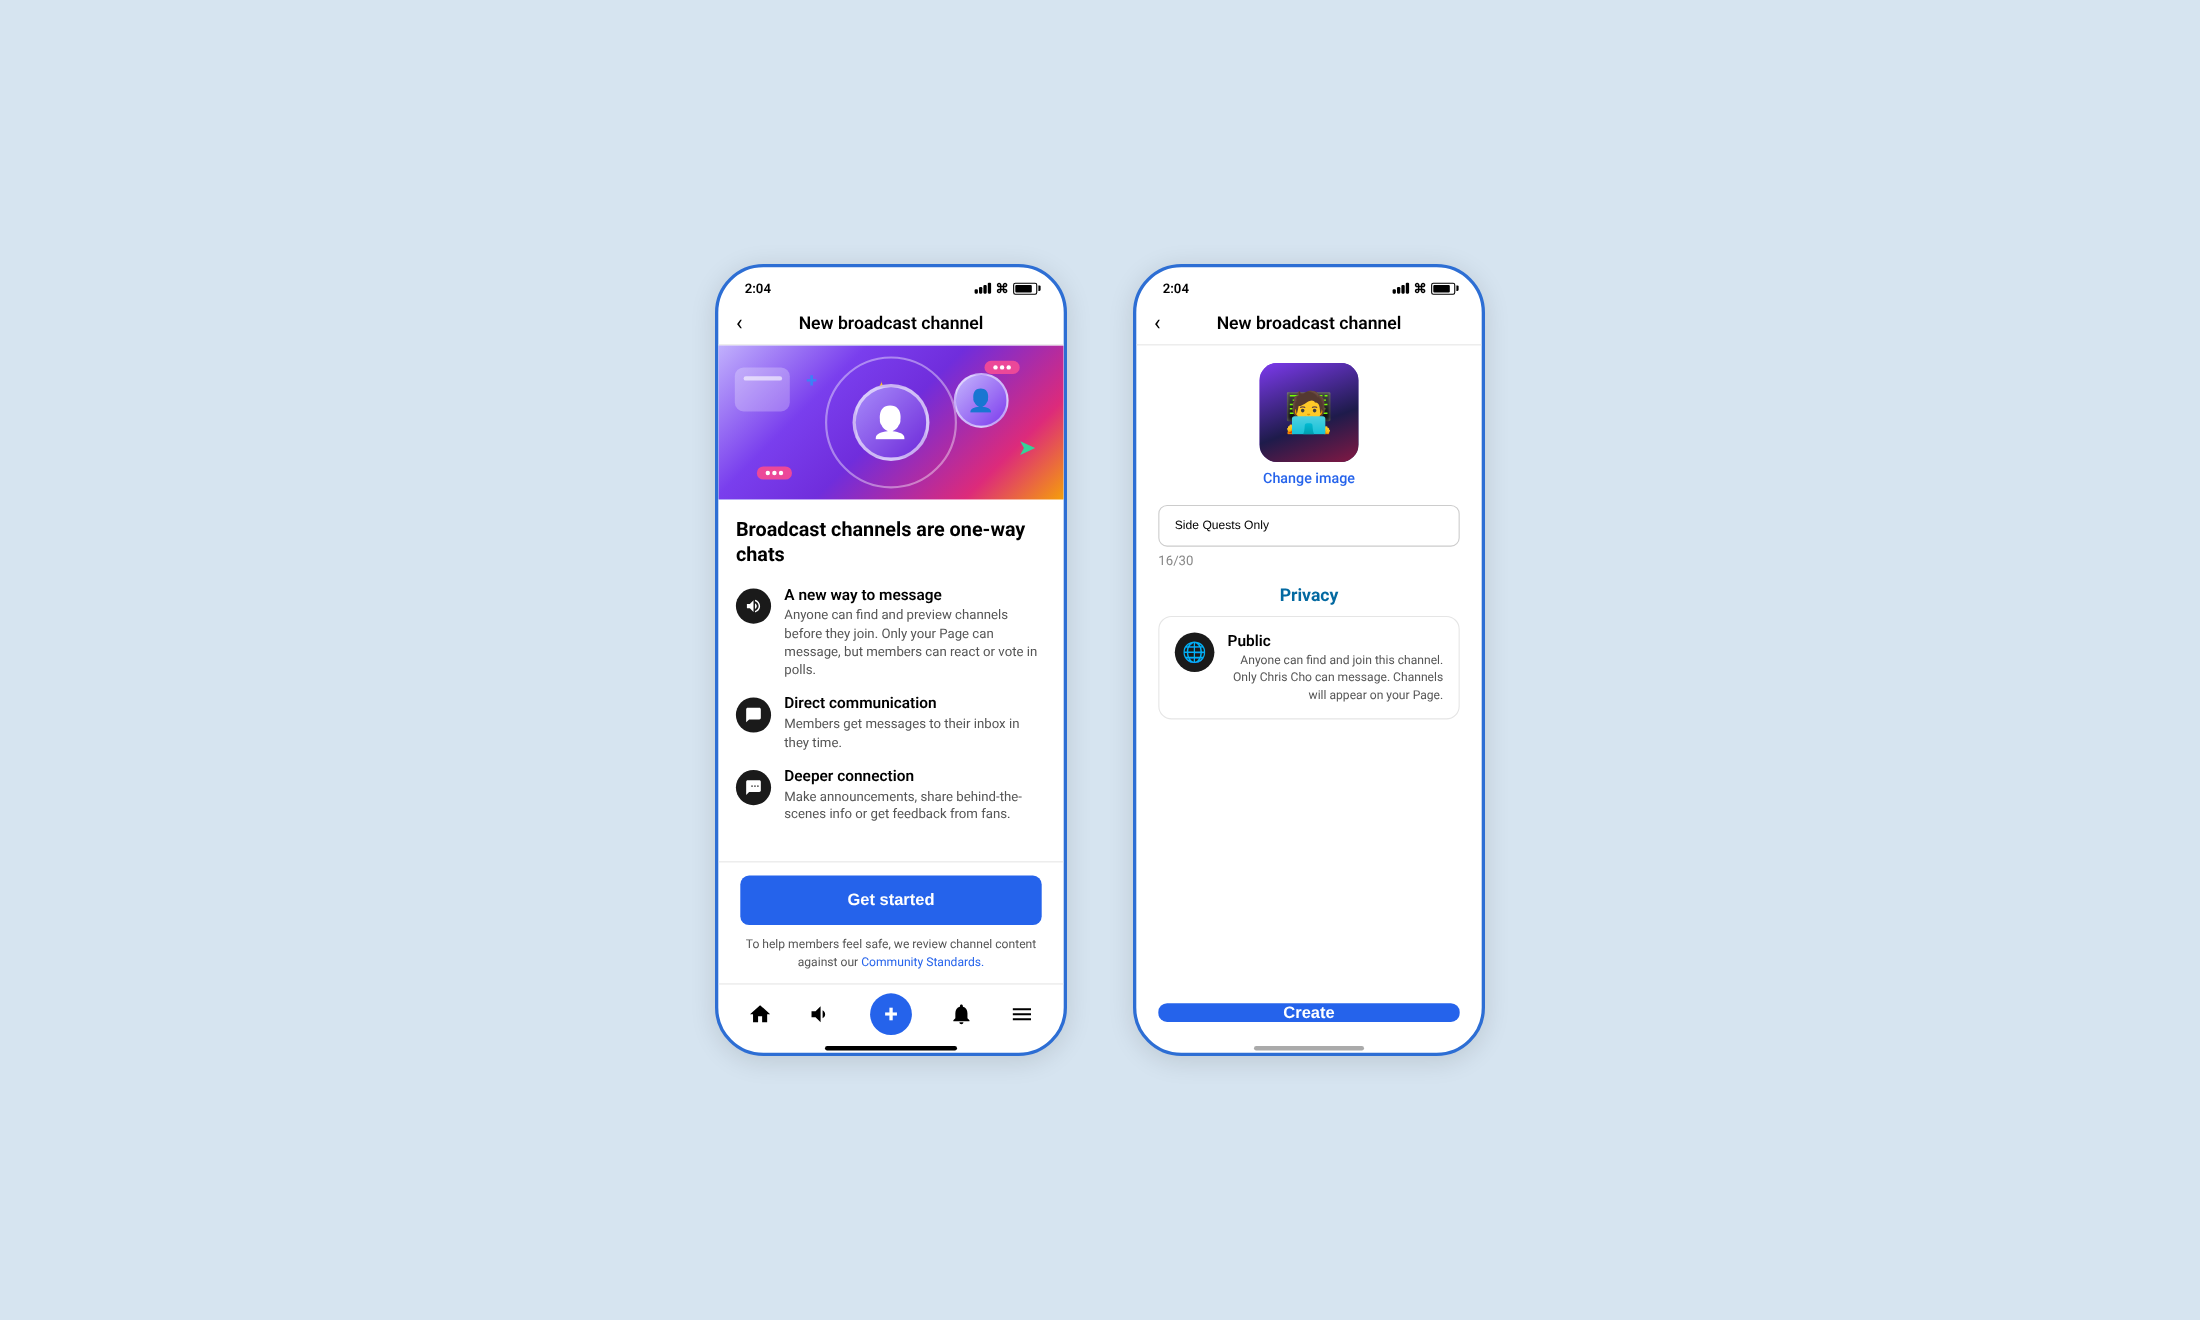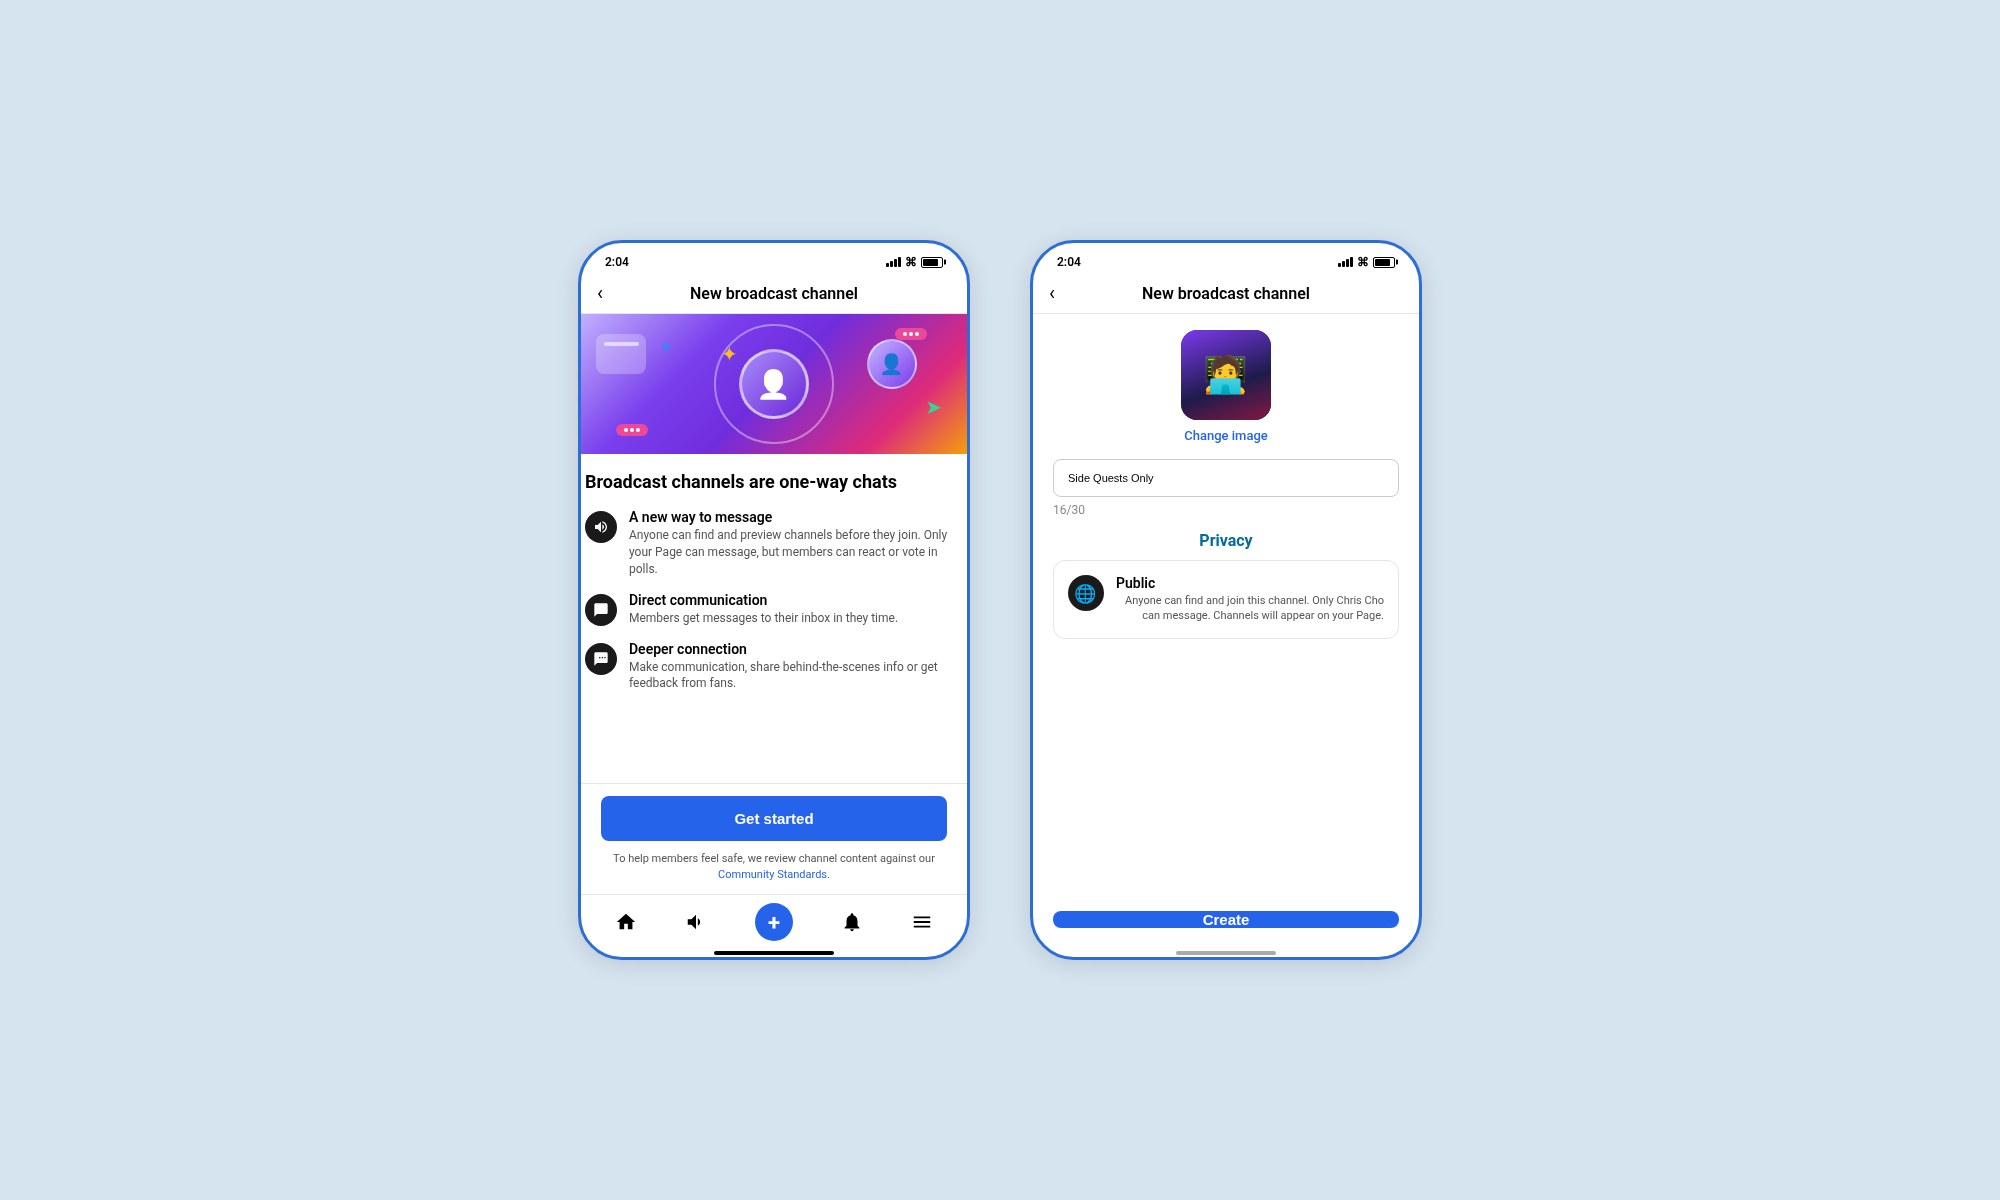--- a/index.html
+++ b/index.html
@@ -11,21 +11,21 @@
       width: 2000px;
       height: 1200px;
       font-family: -apple-system, BlinkMacSystemFont, 'Segoe UI', Roboto, sans-serif;
     }
     .phones-container {
       display: flex;
       gap: 60px;
       align-items: center;
     }
     .phone {
-      width: 392px;
+      width: 320px;
       height: 720px;
       background: #ffffff;
       border-radius: 44px;
       border: 3px solid #2d6ed4;
       overflow: hidden;
       position: relative;
       display: flex;
       flex-direction: column;
       box-shadow: 0 4px 24px rgba(0,0,0,0.12);
     }
@@ -211,21 +211,21 @@
       content: '';
       display: block;
       width: 70%;
       height: 4px;
       background: rgba(255,255,255,0.6);
       margin: 8px auto 4px;
       border-radius: 2px;
     }
     
     .content-area {
-      padding: 16px 4px;
+      padding: 16px 16px;
       flex: 1;
       overflow-y: auto;
     }
     .broadcast-title {
       font-size: 18px;
       font-weight: 700;
       color: #000;
       margin-bottom: 16px;
       line-height: 1.3;
     }
@@ -565,21 +565,21 @@
         </div>
 
         <div class="feature-item">
           <div class="feature-icon">
             <svg viewBox="0 0 24 24">
                 <path d="M20 2H4c-1.1 0-2 .9-2 2v18l4-4h14c1.1 0 2-.9 2-2V4c0-1.1-.9-2-2-2zm-9 9H9V9h2v2zm4 0h-2V9h2v2zm4 0h-2V9h2v2z"></path>
               </svg>
           </div>
           <div class="feature-text-block">
             <div class="feature-heading">Deeper connection</div>
-            <div class="feature-desc">Make communication, share behind-the-scenes info or get feedback from fans.</div>
+            <div class="feature-desc">Make announcements, share behind-the-scenes info or get feedback from fans.</div>
           </div>
         </div>
       </div>
 
       <div class="phone-bottom">
         <button class="get-started-btn">Get started</button>
         <div class="community-text">
           <span>To help members feel safe, we review channel content against our </span><span class="community-link">Community Standards.</span>
         </div>
       </div>

